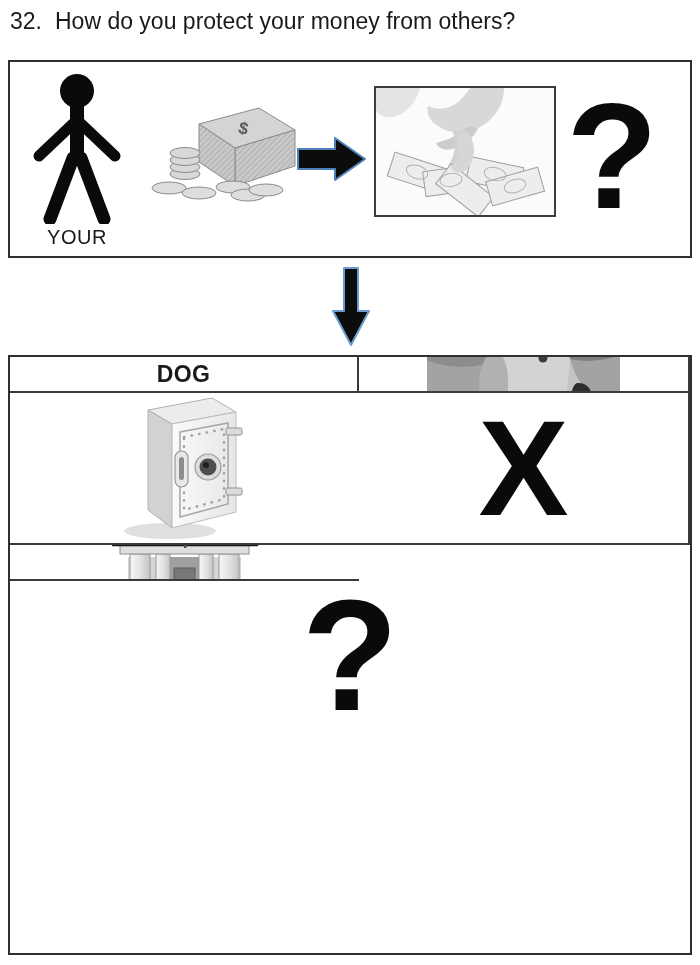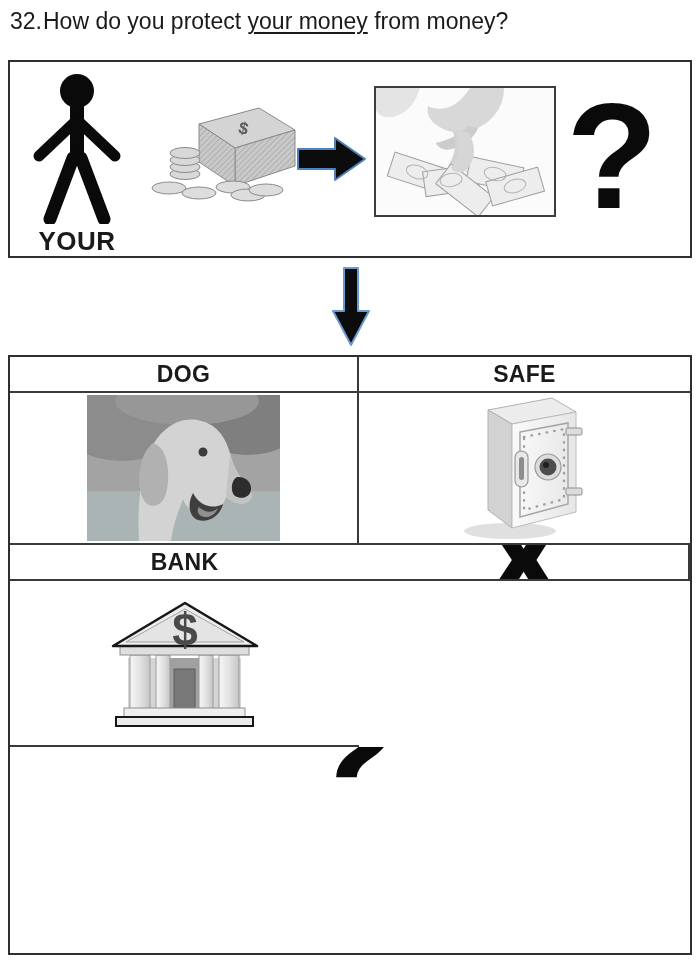--- a/index.html
+++ b/index.html
@@ -2,29 +2,29 @@
 <html><head>
 <meta charset="utf-8">
 <style>
   html,body{margin:0;padding:0;background:#ffffff;}
   body{
     width:700px;height:965px;position:relative;overflow:hidden;
     font-family:"Liberation Sans","DejaVu Sans",sans-serif;color:#1a1a1a;
   }
   
   .question-line{position:absolute;left:10px;top:6px;font-size:23px;line-height:30px;white-space:nowrap;}
-  .q-num{display:inline-block;margin-right:1px;}
+  .q-num{display:inline-block;margin-right:13px;}
   .seg-bold{font-weight:normal;}
-  .seg-underline{text-decoration:underline;text-decoration-thickness:2px;text-underline-offset:3px;text-align:center;}
+  .seg-underline{text-decoration-thickness:2px;text-underline-offset:3px;text-align:center;}
   
   .scenario-box{position:absolute;left:8px;top:60px;width:684px;height:198px;
     border:2px solid #2f2f2f;box-sizing:border-box;background:#ffffff;}
   .person-svg{position:absolute;left:12px;top:10px;}
   .your-label{position:absolute;left:12px;top:164px;width:110px;text-align:center;
-    font-weight:bold;font-size:26px;letter-spacing:0.5px;}
+    font-weight:normal;font-size:20px;letter-spacing:0.5px;}
   .money-svg{position:absolute;left:137px;top:30px;}
   .arrow-right-svg{position:absolute;left:287px;top:74px;}
   .hands-photo{position:absolute;left:364px;top:24px;width:178px;height:127px;
     border:2px solid #3c3c3c;box-sizing:content-box;}
   .big-qmark-top{position:absolute;left:552px;top:14px;width:100px;height:160px;
     display:flex;align-items:center;justify-content:center;
     font-size:150px;font-weight:bold;line-height:1;color:#0a0a0a;}
   
   .arrow-down-svg{position:absolute;left:332px;top:267px;}
   
@@ -43,21 +43,21 @@
   svg{display:block;}
 </style>
 </head>
 <body>
 
 <div class="question-line">
   <span class="q-num">32.</span><span><span class="seg-bold">How</span>
   <span>do you</span>
   <span class="seg-bold">protect</span>
   <span class="seg-underline">your money</span>
-  <span>from money?</span></span>
+  <span>from others?</span></span>
 </div>
 
 <div class="scenario-box">
 
   <svg class="person-svg" width="110" height="152" viewBox="0 0 110 152">
     <circle cx="55" cy="19" r="17" fill="#0a0a0a"></circle>
     <line x1="55" y1="34" x2="55" y2="90" stroke="#0a0a0a" stroke-width="14"></line>
     <line x1="55" y1="48" x2="17" y2="84" stroke="#0a0a0a" stroke-width="11" stroke-linecap="round"></line>
     <line x1="55" y1="48" x2="93" y2="84" stroke="#0a0a0a" stroke-width="11" stroke-linecap="round"></line>
     <line x1="51" y1="86" x2="28" y2="147" stroke="#0a0a0a" stroke-width="13" stroke-linecap="round"></line>
@@ -121,23 +121,20 @@
 </div>
 
 <svg class="arrow-down-svg" width="38" height="80" viewBox="0 0 38 80">
   <polygon points="12,1 26,1 26,44 37,44 19,78 1,44 12,44" fill="#0c0c0c" stroke="#6b9bd2" stroke-width="2" stroke-linejoin="round"></polygon>
 </svg>
 
 <div class="options-table">
 
   <div class="cell b-r b-b hdr-cell">
     <span>DOG</span>
-  </div>
-  <div class="cell b-b hdr-cell">
-    <span>SAFE</span>
   </div>
 
   <div class="cell b-r b-b">
     <svg class="dog-photo" width="193" height="146" viewBox="0 0 193 146">
       <rect width="193" height="146" fill="#a3a3a3"></rect>
       <ellipse cx="35" cy="28" rx="62" ry="38" fill="#8c8c8c"></ellipse>
       <ellipse cx="160" cy="24" rx="58" ry="36" fill="#7f7f7f"></ellipse>
       <ellipse cx="100" cy="6" rx="72" ry="24" fill="#979797"></ellipse>
       <rect y="96" width="193" height="50" fill="#aab4b4"></rect>
       <path d="M52,146 C50,110 54,76 64,54 C74,33 92,22 110,25 C128,28 138,40 143,58 C146,70 151,80 159,89 C165,96 167,102 162,106 C156,111 146,108 139,102 C136,112 128,119 117,119 C107,119 99,113 96,104 C91,117 86,130 84,146 Z" fill="#d3d3d3"></path>
@@ -166,23 +163,20 @@
       <rect x="55" y="57" width="13" height="36" rx="6.5" fill="#e8e8e8" stroke="#979797" stroke-width="1.2"></rect>
       <rect x="59" y="63" width="5" height="23" rx="2.5" fill="#8d8d8d"></rect>
       <circle cx="88" cy="73" r="13" fill="#dcdcdc" stroke="#9a9a9a" stroke-width="1.2"></circle>
       <circle cx="88" cy="73" r="8.5" fill="#4d4d4d"></circle>
       <circle cx="86" cy="71" r="3" fill="#1f1f1f"></circle>
       <rect x="106" y="34" width="16" height="7" rx="1.5" fill="#dcdcdc" stroke="#8f8f8f" stroke-width="1"></rect>
       <rect x="106" y="94" width="16" height="7" rx="1.5" fill="#dcdcdc" stroke="#8f8f8f" stroke-width="1"></rect>
     </svg>
   </div>
 
-  <div class="cell b-b hdr-cell">
-    <span>BANK</span>
-  </div>
 
   <div class="cell b-r b-b">
     <span class="x-symbol">X</span>
   </div>
   <div class="cell b-b">
     <svg width="153" height="129" viewBox="0 0 153 129">
       <defs>
         <linearGradient id="colgrad" x1="0" y1="0" x2="1" y2="0">
           <stop offset="0" stop-color="#f6f6f6"></stop>
             <stop offset="0.5" stop-color="#e3e3e3"></stop>

